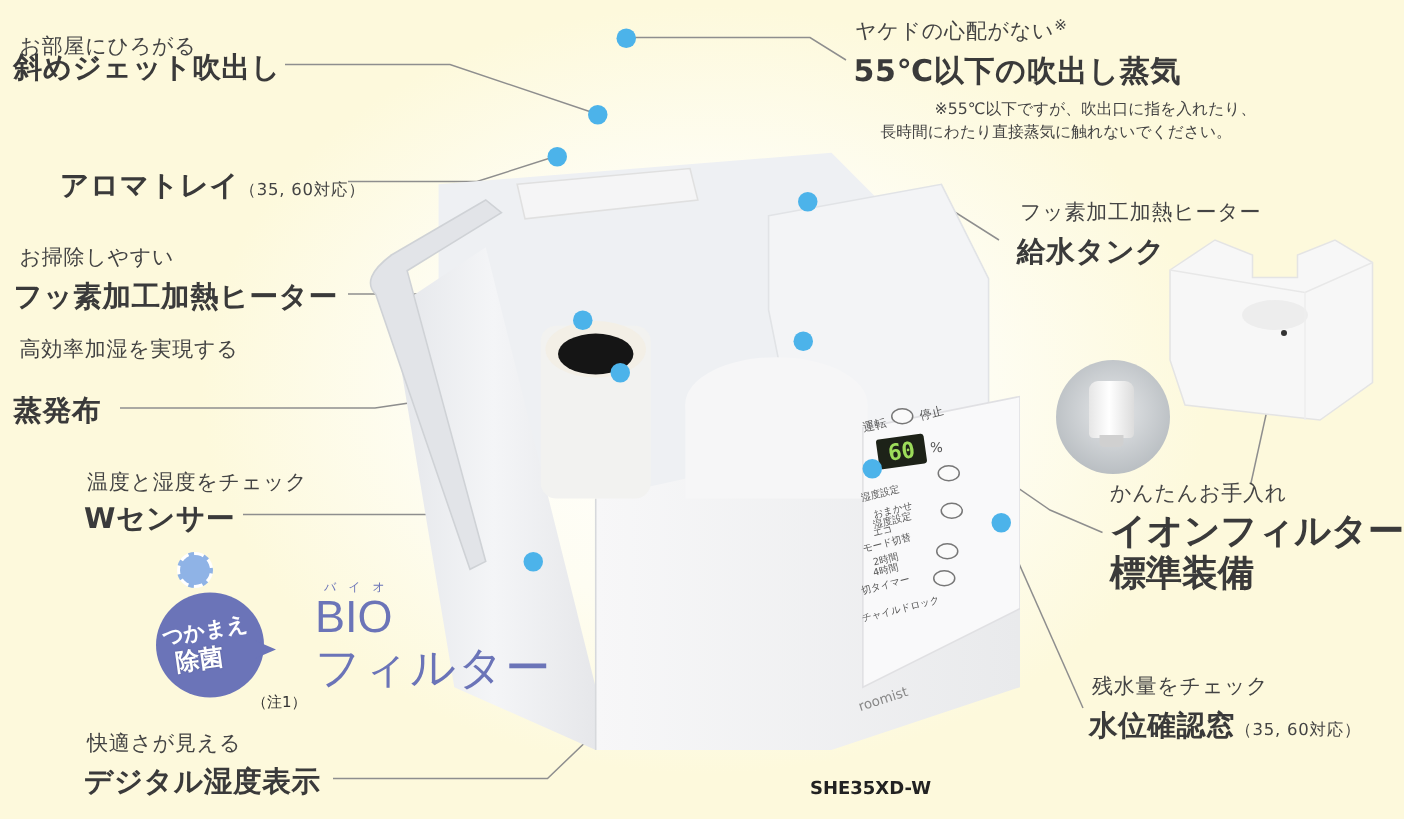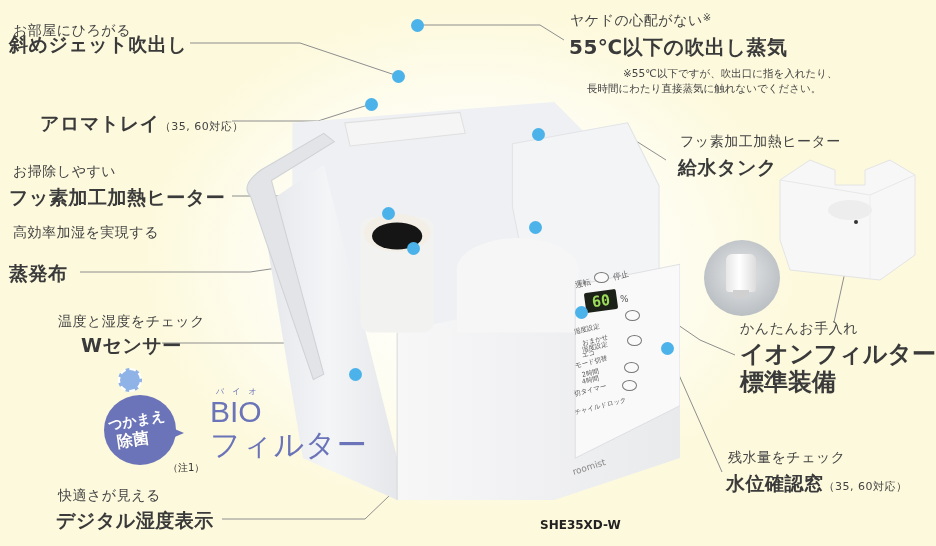--- a/index.html
+++ b/index.html
@@ -166,21 +166,21 @@
     <span>アロマトレイ</span><span class="note">（35, 60対応）</span>
   </div>
 
   <div class="label sub" style="left:13px; top:163px;">お掃除しやすい</div>
   <div class="label main" style="left:9px; top:185px;">フッ素加工加熱ヒーター</div>
 
   <div class="label sub" style="left:13px; top:224px;">高効率加湿を実現する</div>
   <div class="label main" style="left:9px; top:261px;text-align:center;">蒸発布</div>
 
   <div class="label sub" style="left:58px; top:313px;font-family:Liberation Mono, monospace;">温度と湿度をチェック</div>
-  <div class="label main" style="left:56px; top:333px;margin-left:25px;">Wセンサー</div>
+  <div class="label main" style="left:56px; top:333px;">Wセンサー</div>
 
   <div class="label sub" style="left:58px; top:487px;">快適さが見える</div>
   <div class="label main" style="left:56px; top:508px;">デジタル湿度表示</div>
 
   <div class="bio-germ"></div>
   <div class="bio-bubble"></div>
   <div class="bio-text1">つかまえ</div>
   <div class="bio-text2">除菌</div>
   <div class="bio-note">（注1）</div>
   <div class="bio-ruby">バイオ</div>

